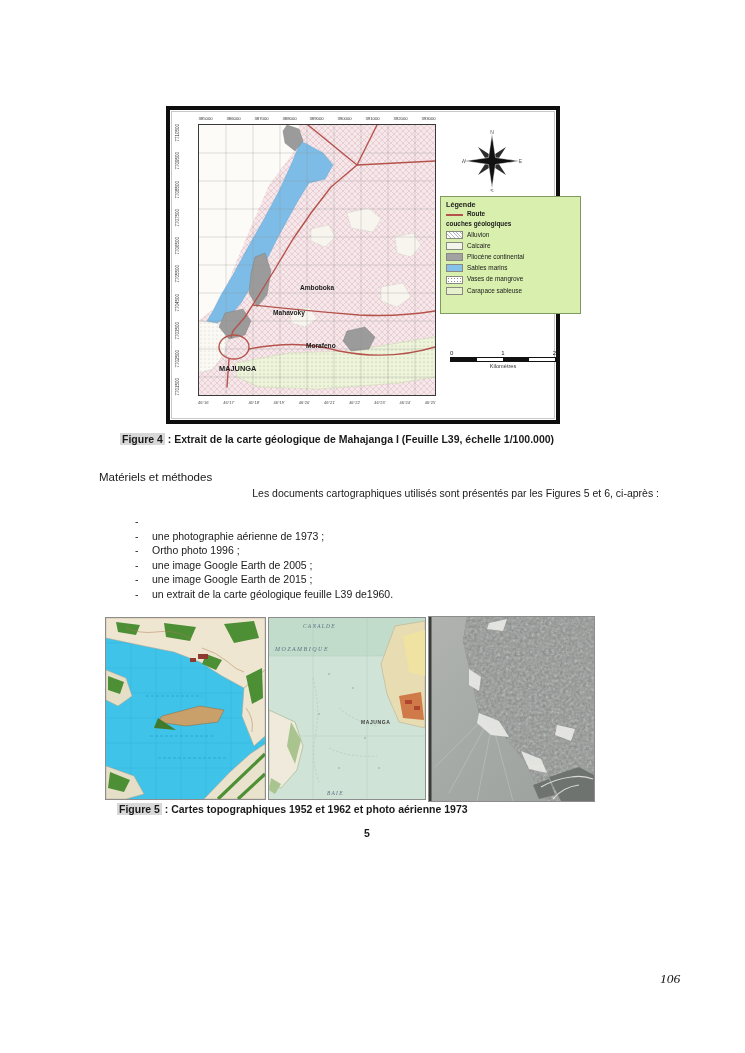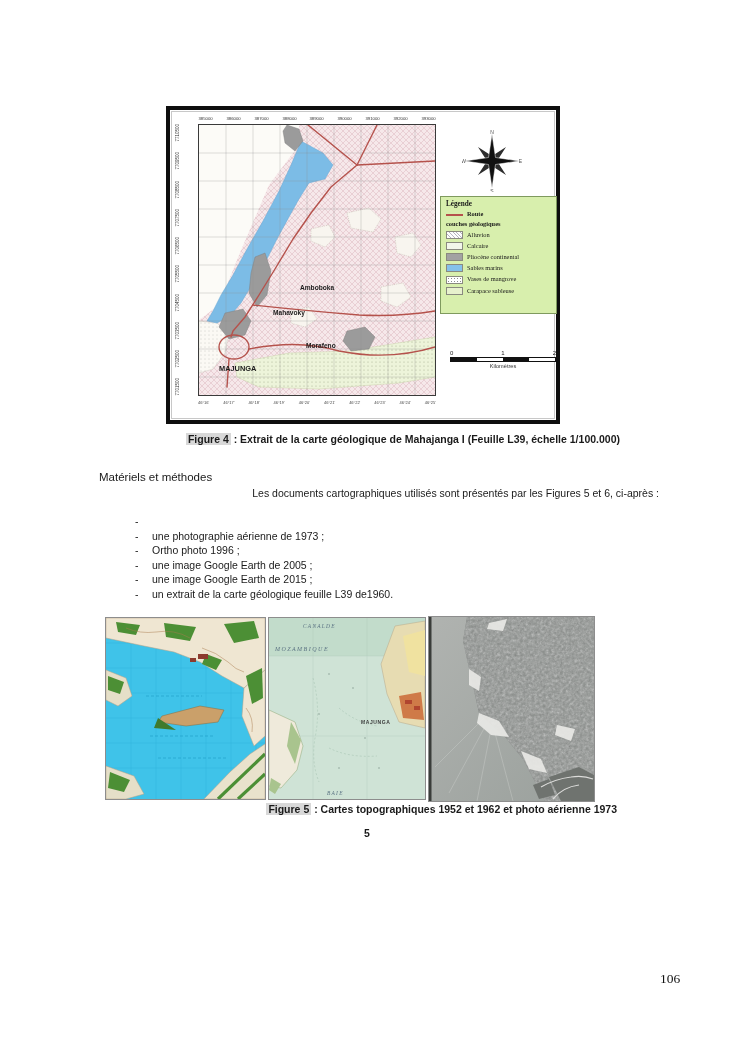--- a/index.html
+++ b/index.html
@@ -13,22 +13,22 @@
   .fig4-inner{position:absolute;inset:1px;border:1px solid #c8c8c8;}
   .plot{left:26px;top:12px;width:238px;height:272px;border:1px solid #3a3a3a;background:#fbf7f7;box-sizing:border-box;}
   .axis-top{left:26px;top:4px;width:238px;height:7px;display:flex;justify-content:space-between;}
   .axis-top span{font-size:4.5px;color:#333;transform:scale(.95);white-space:nowrap;}
   .axis-left{left:2px;top:12px;width:9px;height:272px;display:flex;flex-direction:column;justify-content:space-between;align-items:center;}
   .axis-left span{writing-mode:vertical-rl;transform:rotate(180deg);font-size:4.5px;color:#333;line-height:1;}
   .axis-bottom{left:26px;top:288px;width:238px;height:7px;display:flex;justify-content:space-between;}
   .axis-bottom span{font-size:4px;color:#444;white-space:nowrap;}
 
   
-  .legend{left:268px;top:84px;width:117px;height:118px;background:#d8efad;border:1px solid #7f9a5e;
-          box-sizing:border-box;padding:4px 5px;font-size:6.4px;line-height:1;font-family:Liberation Serif, serif;}
+  .legend{left:268px;top:84px;width:141px;height:118px;background:#d8efad;border:1px solid #7f9a5e;
+          box-sizing:border-box;padding:4px 5px;font-size:6.4px;line-height:1;}
   .legend .ttl{font-weight:bold;font-size:7.2px;margin-bottom:3px;}
   .lrow{display:flex;align-items:center;margin-top:3.2px;}
   .lrow .lab{margin-left:4px;white-space:nowrap;}
   .lrow .bold{font-weight:bold;}
   .sw{width:17px;height:8px;border:1px solid #8a8a80;box-sizing:border-box;flex:0 0 auto;}
   .sw-route{width:17px;height:2px;background:#b5524c;border:none;}
   .sw-0{background:#fdfdfd;background-image:repeating-linear-gradient(45deg,rgba(120,120,140,.55) 0 .7px,transparent .7px 2.6px);}
   .sw-1{background:#f2f6ea;}
   .sw-2{background:#a2a2a2;}
   .sw-3{background:#85c1ea;}
@@ -37,21 +37,21 @@
 
   
   .scalebar{left:278px;top:238px;width:106px;height:28px;font-size:6px;color:#222;}
   .sb-ticks{display:flex;justify-content:space-between;padding:0 0 1px 0;}
   .sb-bar{display:flex;height:5px;border:1px solid #111;box-sizing:border-box;}
   .sb-bar i{flex:1;}
   .sb-b{background:#111;} .sb-w{background:#fff;}
   .sb-unit{text-align:center;font-size:5.6px;margin-top:1px;color:#333;}
 
   
-  .caption{font-weight:bold;font-size:10.5px;text-align:right;}
+  .caption{font-weight:bold;font-size:10.5px;text-align:left;}
   .hl{background:#d8d8d8;padding:0 2px;}
   .h-section{font-weight:normal;font-size:11.5px;}
   .body-text{font-size:10.5px;text-align:right;}
   .blist{font-size:10.5px;}
   .brow{display:flex;height:14.5px;align-items:flex-start;}
   .bmark{width:17px;flex:0 0 auto;}
   .pagenum-inner{font-size:10.5px;font-weight:bold;text-align:center;}
   .pagenum-outer{font-family:"Liberation Serif",serif;font-size:13.5px;color:#111;}
 
   .panel{top:617px;height:183px;border:1px solid #8d8d8d;box-sizing:border-box;background:#dfe5dd;}
@@ -409,15 +409,15 @@
       <rect x="0" y="0" width="2.5" height="184" fill="#3a3d3a"></rect>
     </svg>
   </div>
 
   <div class="abs caption" style="left:117px;top:803px;width:500px;">
     <span class="hl">Figure 5</span><span> : Cartes topographiques 1952 et 1962 et photo aérienne 1973</span>
   </div>
 
   <div class="abs pagenum-inner" style="left:117px;top:827px;width:500px;">5</div>
 
-  <div class="abs pagenum-outer" style="left:660px;top:971px;">106</div>
+  <div class="abs pagenum-outer" style="left:660px;top:971px;font-style:italic;">106</div>
 
 </div>
 
 </body></html>

